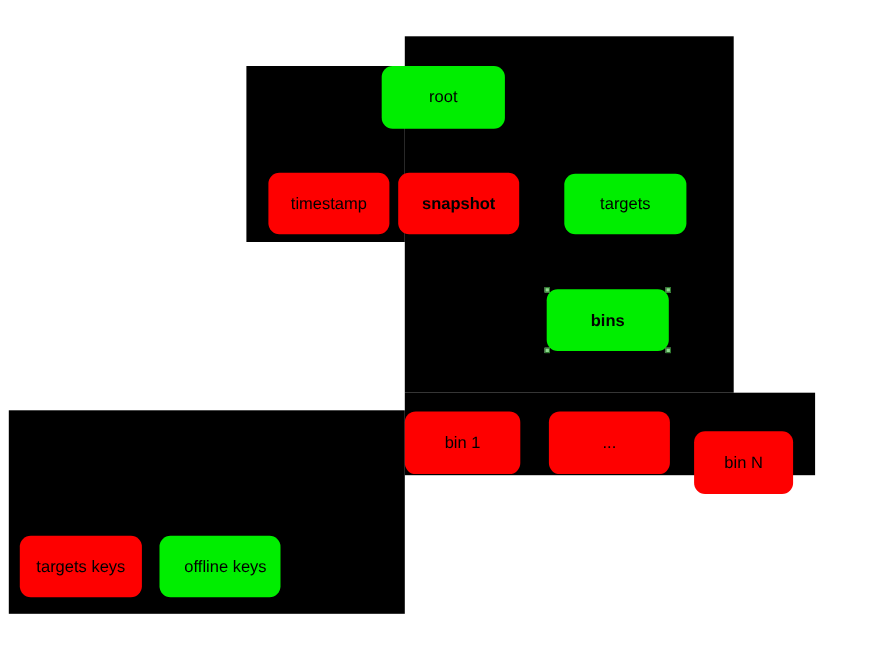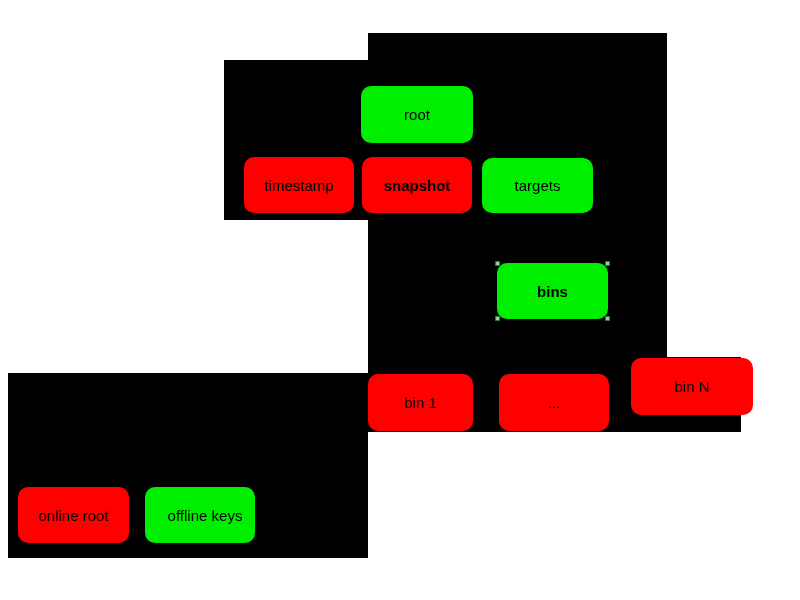--- a/index.html
+++ b/index.html
@@ -51,47 +51,47 @@
   .selected .h-br { right: -2px; bottom: -2px; }
 </style>
 </head>
 <body>
 
 <div id="canvas">
     <div class="panel" style="left: 368px; top: 33px; width: 299px; height: 324px;"></div>
     <div class="panel" style="left: 224px; top: 60px; width: 144px; height: 160px;"></div>
     <div class="panel" style="left: 368px; top: 357px; width: 373px; height: 75px;"></div>
     <div class="panel" style="left: 8px; top: 373px; width: 360px; height: 185px;"></div>
-    <div class="node green" style="left: 361px; top: 60px; width: 112px; height: 57px; margin-top: 26px;">
+    <div class="node green" style="left: 347px; top: 60px; width: 112px; height: 57px;">
       <span class="label">root</span>
     </div>
     <div class="node red" style="left: 228px; top: 157px; width: 110px; height: 56px; margin-left: 16px;">
       <span class="label">timestamp</span>
     </div>
     <div class="node red" style="left: 362px; top: 157px; width: 110px; height: 56px; font-weight: bold;">
       <span class="label">snapshot</span>
     </div>
-    <div class="node green" style="left: 482px; top: 158px; width: 111px; height: 55px;">
+    <div class="node green" style="left: 513px; top: 158px; width: 111px; height: 55px;">
       <span class="label">targets</span>
     </div>
     <div class="node green selected" style="left: 497px; top: 263px; width: 111px; height: 56px; font-weight: bold;">
       <span class="label">bins</span>
       <span class="handle h-tl"></span>
       <span class="handle h-tr"></span>
       <span class="handle h-bl"></span>
       <span class="handle h-br"></span>
     </div>
     <div class="node red" style="left: 368px; top: 374px; width: 105px; height: 57px;">
       <span class="label">bin 1</span>
     </div>
     <div class="node red" style="left: 499px; top: 374px; width: 110px; height: 57px;">
       <span class="label">...</span>
     </div>
-    <div class="node red" style="left: 631px; top: 358px; width: 122px; height: 57px; justify-content: center;">
+    <div class="node red" style="left: 631px; top: 392px; width: 90px; height: 57px; justify-content: center;">
       <span class="label">bin N</span>
     </div>
     <div class="node red" style="left: 18px; top: 487px; width: 111px; height: 56px;">
-      <span class="label">online root</span>
+      <span class="label">targets keys</span>
     </div>
     <div class="node green" style="left: 145px; top: 487px; width: 110px; height: 56px; padding-left: 10px;">
       <span class="label">offline keys</span>
     </div>
   </div>
 
 </body></html>

